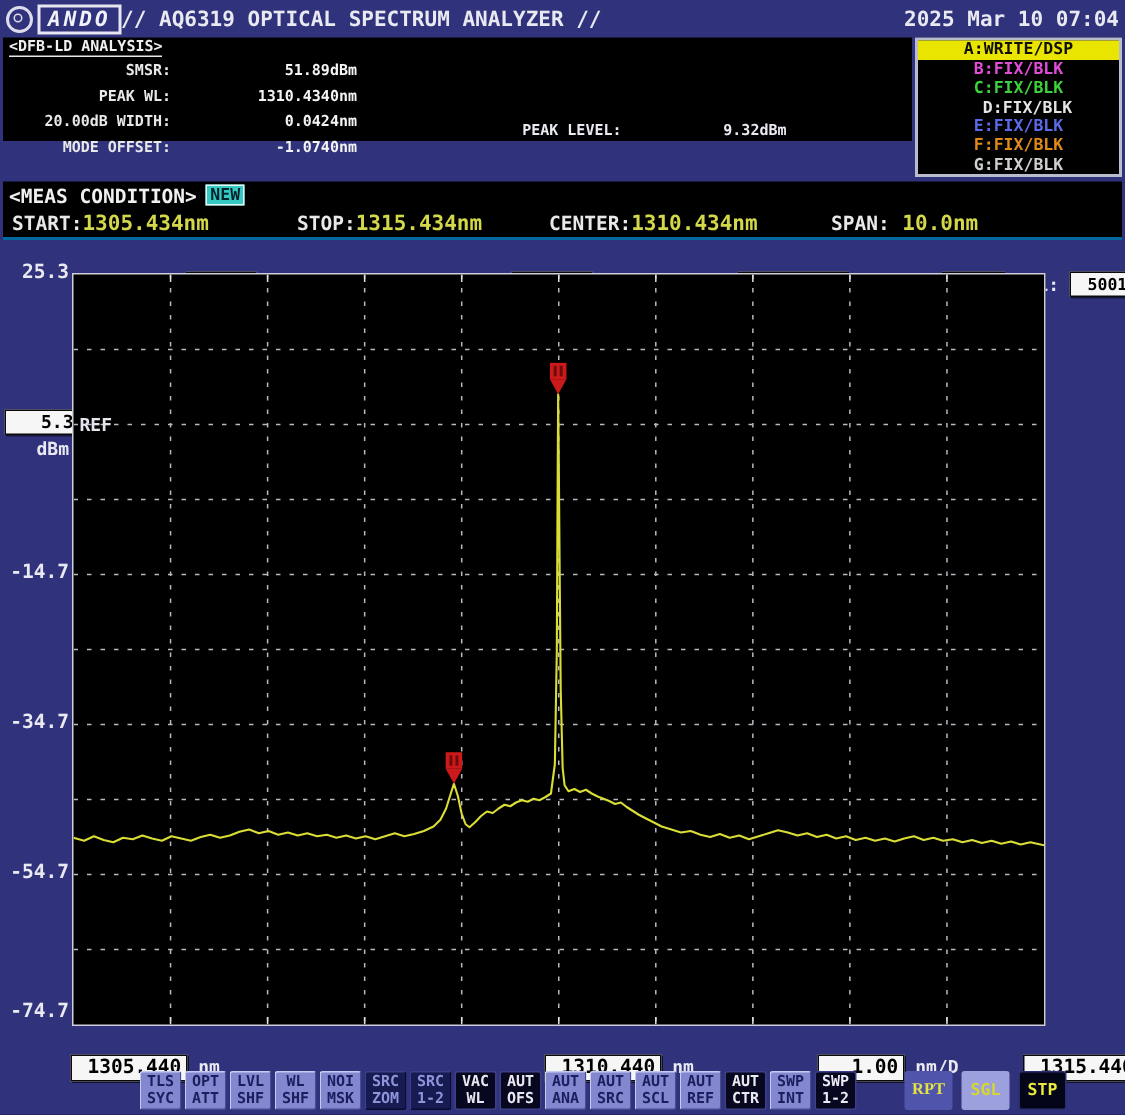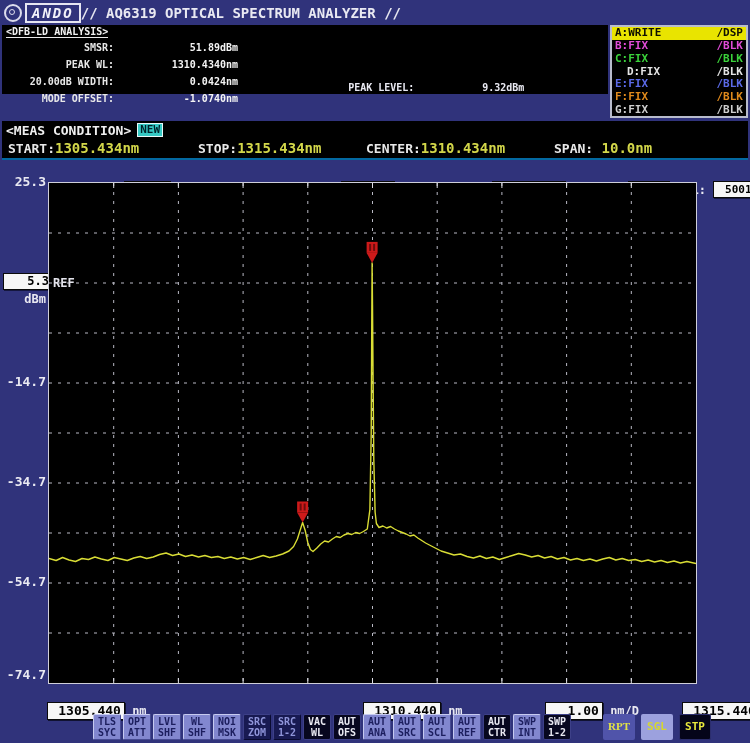--- a/index.html
+++ b/index.html
@@ -19,21 +19,21 @@
   #analysis-title{display:inline-block;margin:1px 0 1px 4px;color:#f0f0f0;border-bottom:1px solid #e8e8e8;
                   font-weight:bold;white-space:pre;}
   .ana-row{height:17px;line-height:17px;white-space:pre;font-weight:bold;}
   .ana-label{display:inline-block;width:112px;text-align:right;color:#e8e8e8;}
   .ana-value{display:inline-block;width:124px;text-align:right;color:#f4f4f4;}
   #peak-level{position:absolute;left:310px;top:37px;height:17px;line-height:17px;font-weight:bold;white-space:pre;}
   #peak-level .pl-value{display:inline-block;width:110px;text-align:right;}
   
   #trace-panel{position:absolute;left:610px;top:25px;width:134px;height:89px;background:#000;
                border:2px solid #b8bccc;display:flex;flex-direction:column;}
-  .trace-row{flex:1;display:flex;justify-content:space-between;align-items:center;
+  .trace-row{flex:1;display:flex;justify-content:center;align-items:center;
              padding:0 3px;font-size:11px;font-weight:bold;line-height:12px;white-space:pre;}
   
   #meas-panel{position:absolute;left:2px;top:121px;width:746px;height:37px;background:#000;
               border-bottom:2px solid #0369a1;}
   #meas-title-row{height:17px;line-height:17px;padding-left:4px;}
   #meas-title{font-size:13px;font-weight:bold;color:#f0f0f0;white-space:pre;}
   #meas-badge{display:inline-block;margin-left:6px;background:#35c9c4;color:#00222a;border:1px solid #e8f8f8;
               font-size:11px;font-weight:bold;padding:0 2px;line-height:12px;vertical-align:2px;}
   .meas-field{position:absolute;top:18px;height:17px;line-height:17px;font-weight:bold;white-space:pre;}
   .meas-label{color:#e8e8e8;font-size:13px;}
@@ -70,20 +70,21 @@
 </style>
 </head>
 <body>
 
 <div id="screen">
 
   <div id="header">
     <span class="logo-mark"></span>
     <span class="logo-box">ANDO</span>
     <span id="hdr-title">// AQ6319 OPTICAL SPECTRUM ANALYZER //</span>
+    <span id="hdr-datetime">2025 Mar 10 07:04</span>
   </div>
 
   <div id="analysis-panel">
     <div><span id="analysis-title">&lt;DFB-LD ANALYSIS&gt;</span></div>
     <div id="analysis-rows">
         <div class="ana-row"><span class="ana-label">SMSR:</span><span class="ana-value">51.89dBm</span></div>
         <div class="ana-row"><span class="ana-label">PEAK WL:</span><span class="ana-value">1310.4340nm</span></div>
         <div class="ana-row"><span class="ana-label">20.00dB WIDTH:</span><span class="ana-value">0.0424nm</span></div>
         <div class="ana-row"><span class="ana-label">MODE OFFSET:</span><span class="ana-value">-1.0740nm</span></div>
       </div>

